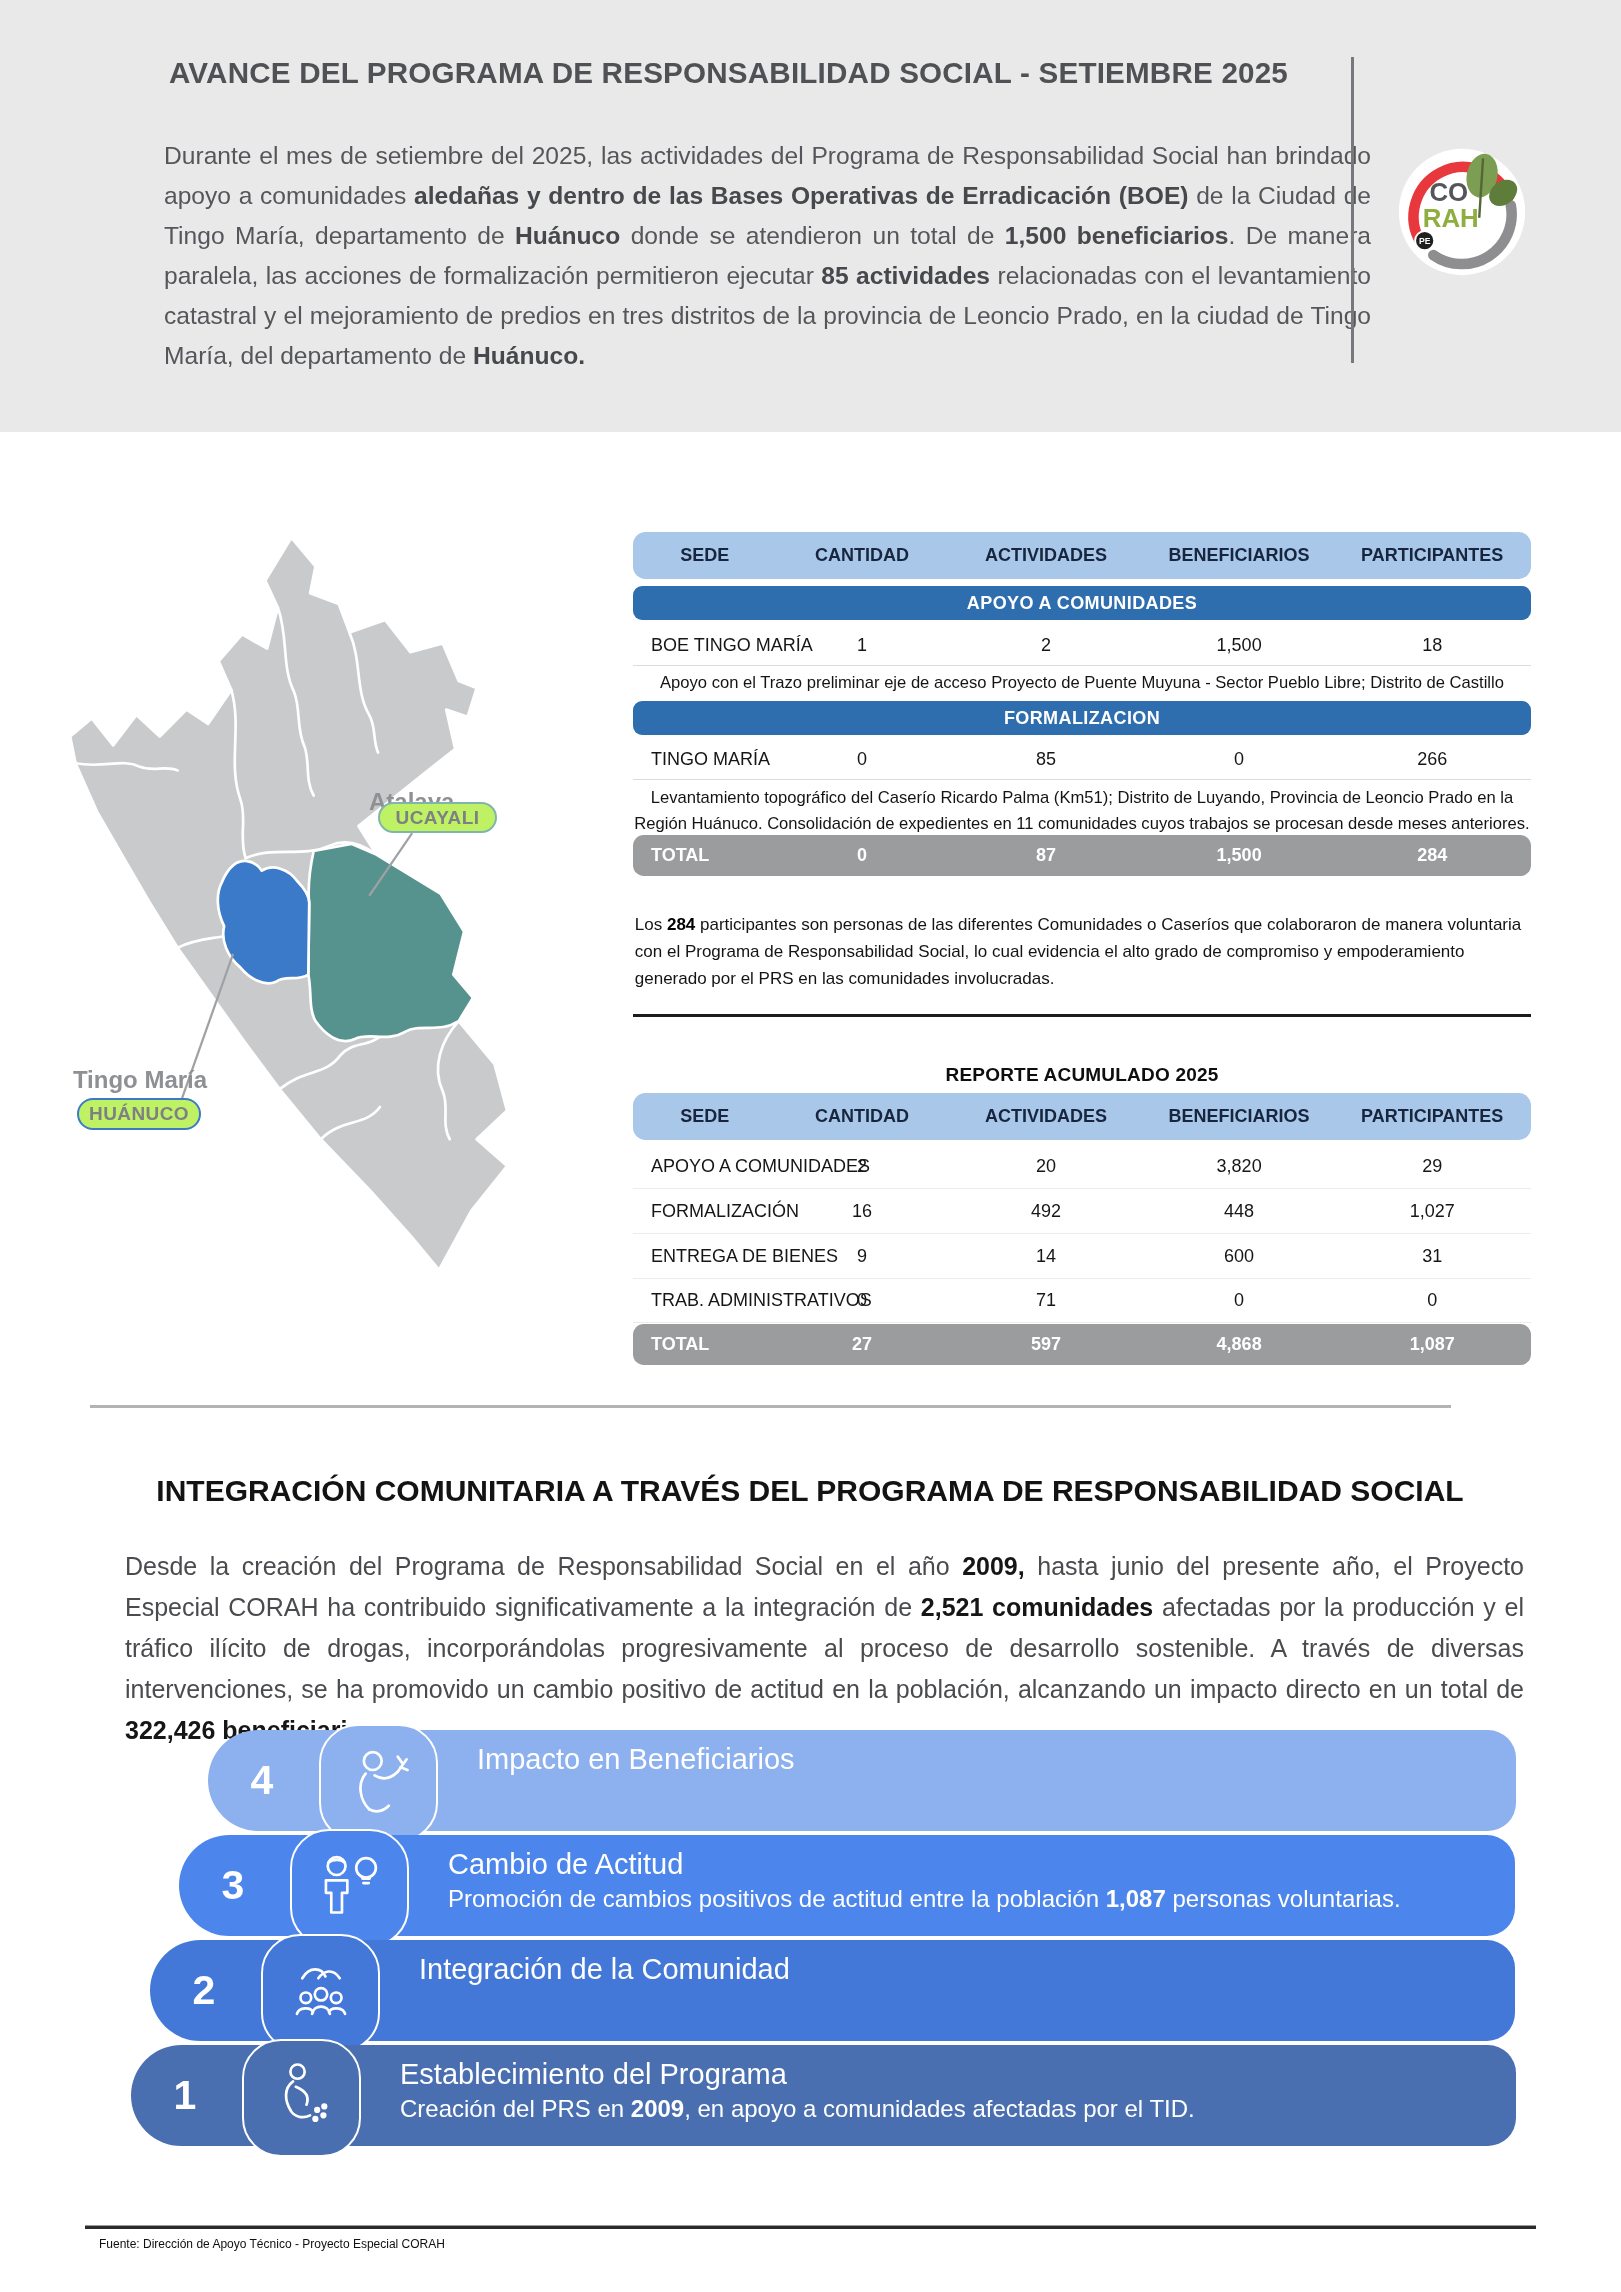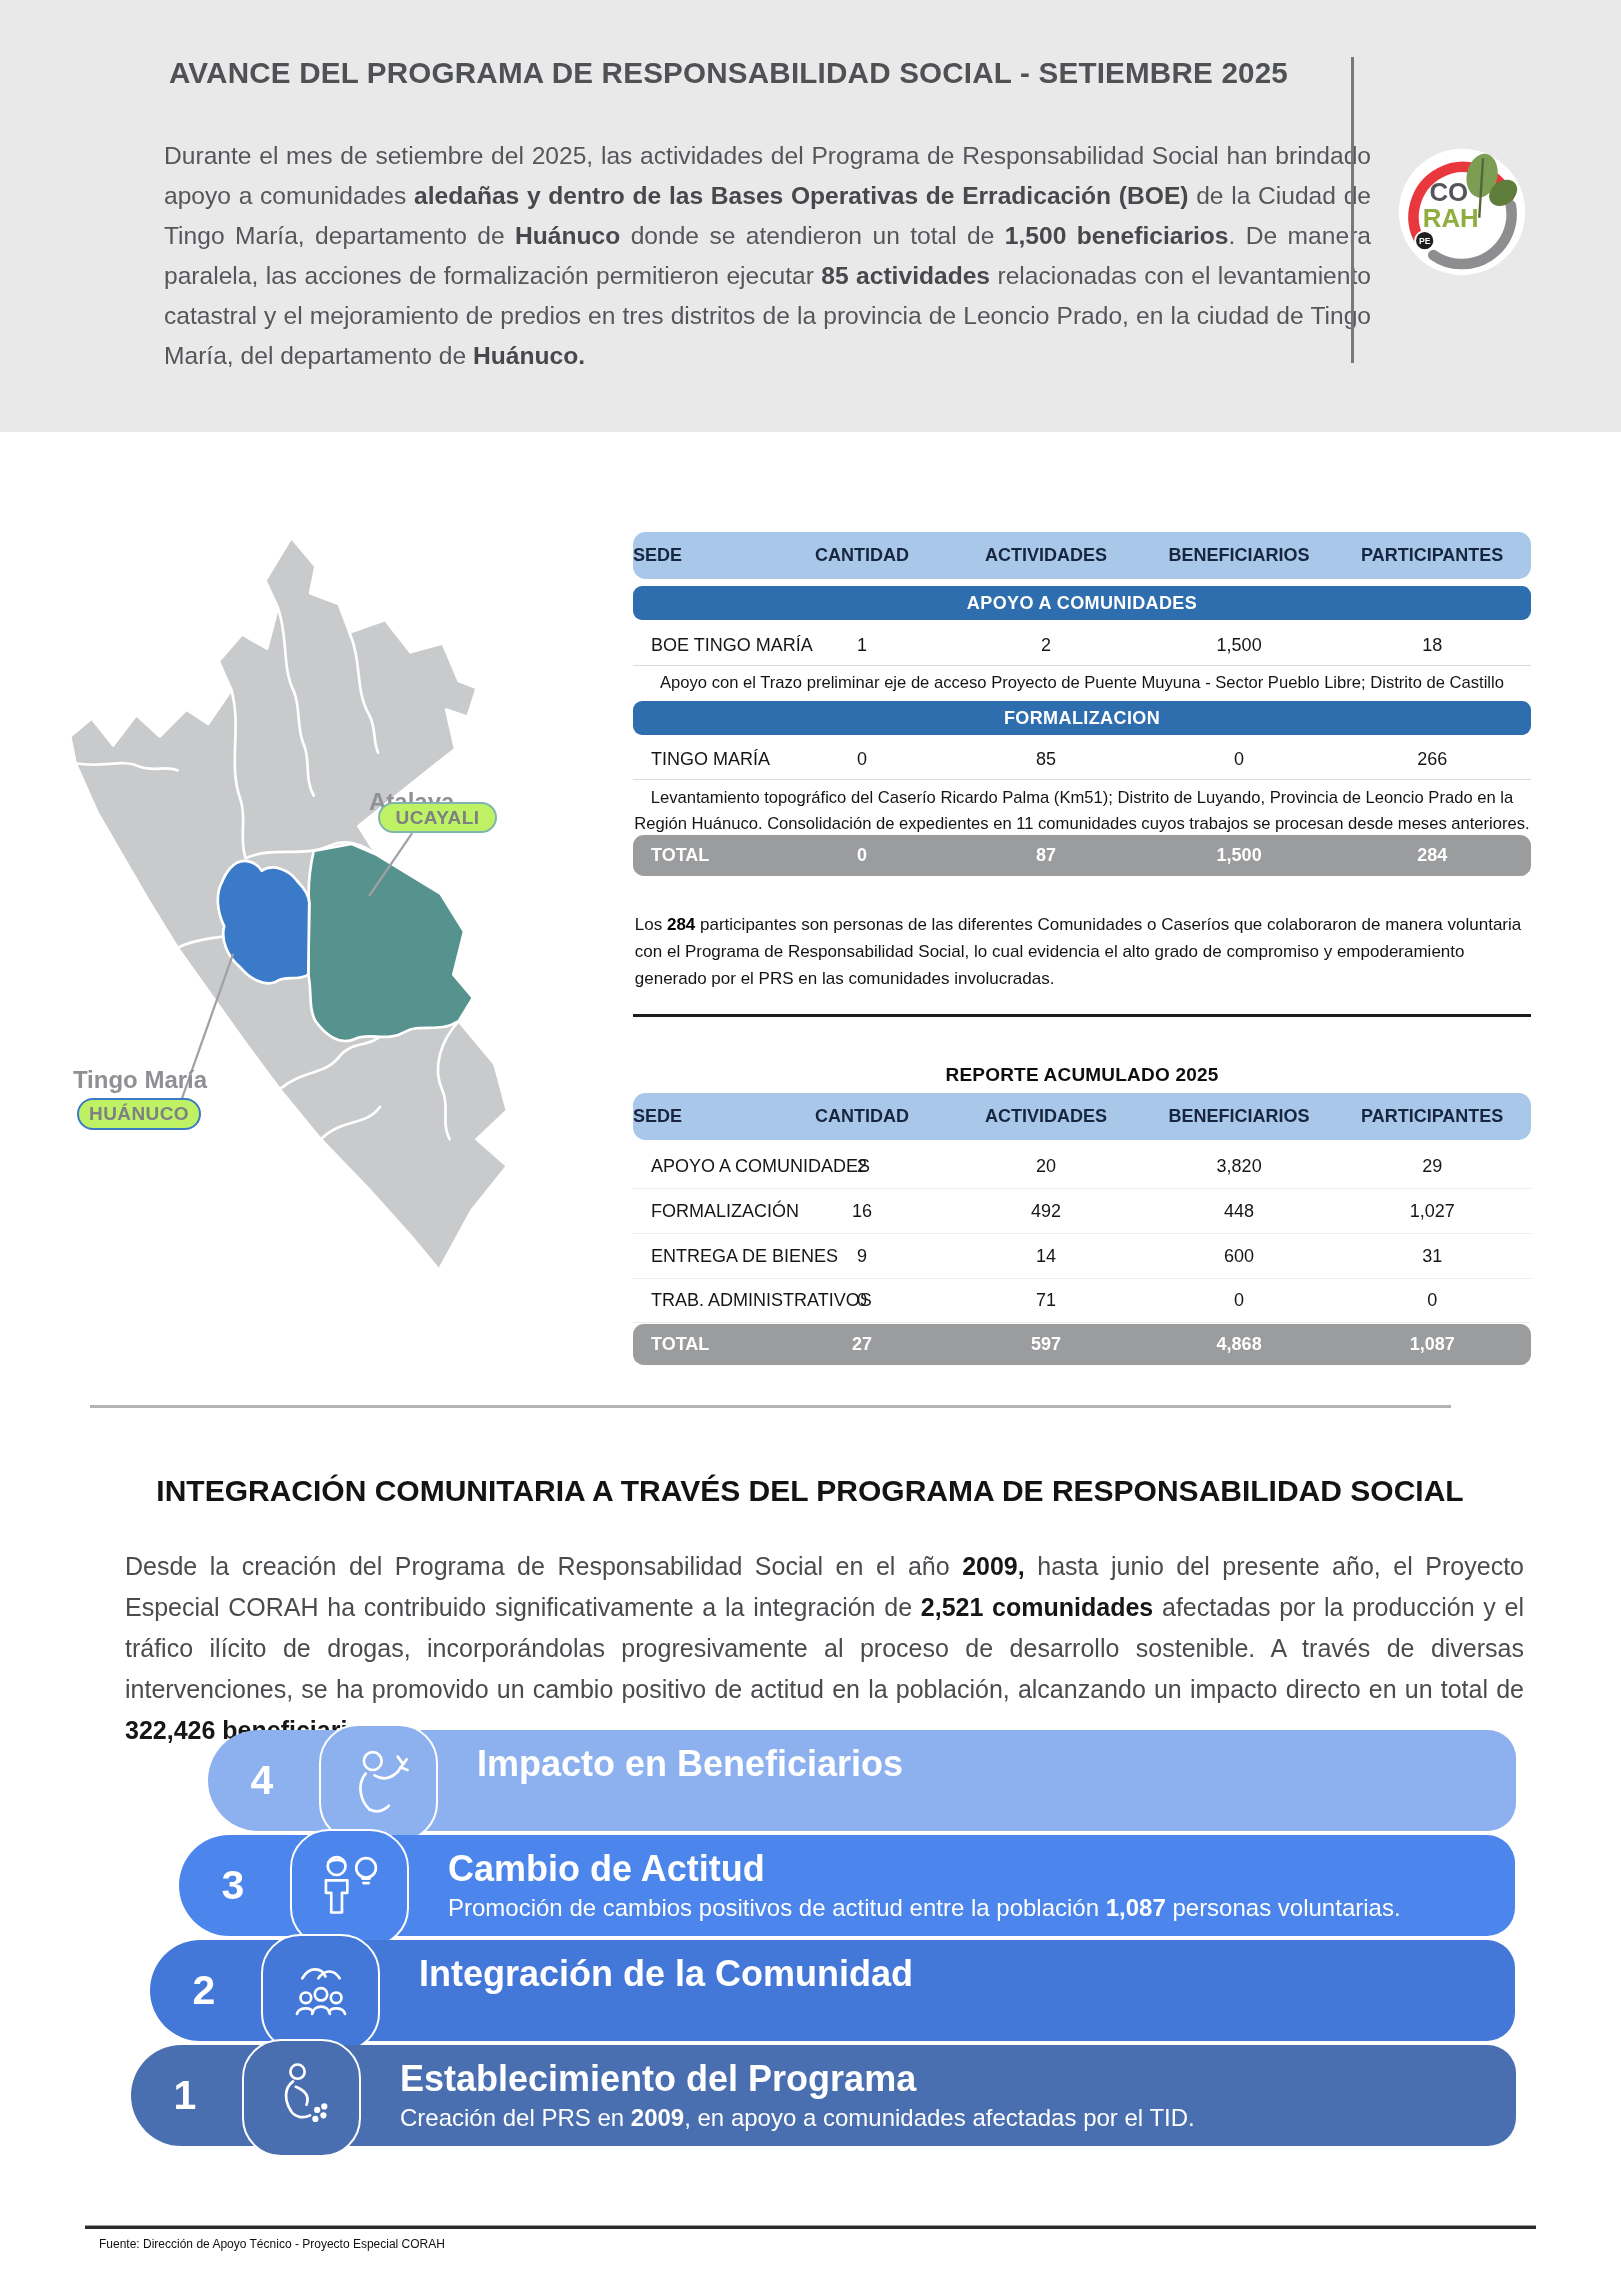--- a/index.html
+++ b/index.html
@@ -33,21 +33,21 @@
   
   .tables { position:absolute; left:633px; top:484px; width:898px; height:896px; }
   .tbl-title { position:absolute; left:0; width:100%; text-align:center; font-size:19px;
     font-weight:800; color:#0E0E0E; letter-spacing:0.2px; }
   .t1-title { top:10.7px; } .t2-title { top:580px; }
   .grid5 { display:grid; grid-template-columns:16% 19% 22% 21% 22%; align-items:center; }
   .grid5 > div { text-align:center; }
   .grid5 > .sede { text-align:left; padding-left:18px; white-space:nowrap; }
   .head-band { position:absolute; left:0; width:100%; height:47px; background:#A9C7E9;
     border-radius:12.5px; font-weight:700; font-size:18px; color:#17263E; }
-  .head-band > .sede { text-align:left; padding-left:0; }
+  .head-band > .sede { text-align:center; padding-left:0; }
   .t1-head { top:48px; } .t2-head { top:609px; }
   .sec-band { position:absolute; left:0; width:100%; height:34px; background:#2E6DAE;
     border-radius:9px; color:#fff; font-size:18px; font-weight:600; text-align:center;
     line-height:34px; letter-spacing:0.4px; }
   .sec-apoyo { top:102px; } .sec-formal { top:217px; }
   .drow { position:absolute; left:0; width:100%; font-size:18px; color:#161616; }
   .row-1 { top:142px; height:39px; border-bottom:1.8px solid #DBDBDB; }
   .row-2 { top:256px; height:39px; border-bottom:1.8px solid #DBDBDB; }
   .note { position:absolute; left:0; width:100%; text-align:center; font-size:16.6px;
     line-height:26px; color:#141414; font-weight:500; }
@@ -70,21 +70,21 @@
     line-height:41px; color:#4A4B4E; text-align:justify; }
   .integration-p b { color:#161616; }
 
   
   .step { position:absolute; border-radius:54px 30px 30px 54px; color:#fff; }
   .step .num { position:absolute; left:27px; top:0; height:100%; width:54px; display:flex;
     align-items:center; justify-content:center; font-size:41px; font-weight:700; }
   .step .capsule { position:absolute; left:111px; top:-6.3px; width:115px; height:114px;
     border:2.7px solid #fff; border-radius:39px; display:flex; align-items:center; justify-content:center; }
   .step .content { position:absolute; left:269px; top:12.5px; right:32px; }
-  .step .s-title { font-size:36px; font-weight:700; }
+  .step .s-title { font-size:29px; font-weight:400; }
   .step .s-desc { font-size:24px; margin-top:4.5px; }
   .step-4 { left:208px; top:1730px; width:1308px; height:101px; background:#8DB0EF; }
   .step-4 .capsule { background:#8DB0EF; }
   .step-3 { left:179px; top:1835px; width:1336px; height:101px; background:#4C85EC; }
   .step-3 .capsule { background:#4C85EC; }
   .step-2 { left:150px; top:1940px; width:1365px; height:101px; background:#4478D8; }
   .step-2 .capsule { background:#4478D8; }
   .step-1 { left:131px; top:2045px; width:1385px; height:101px; background:#4A6FB0; }
   .step-1 .capsule { background:#4A6FB0; }
 

